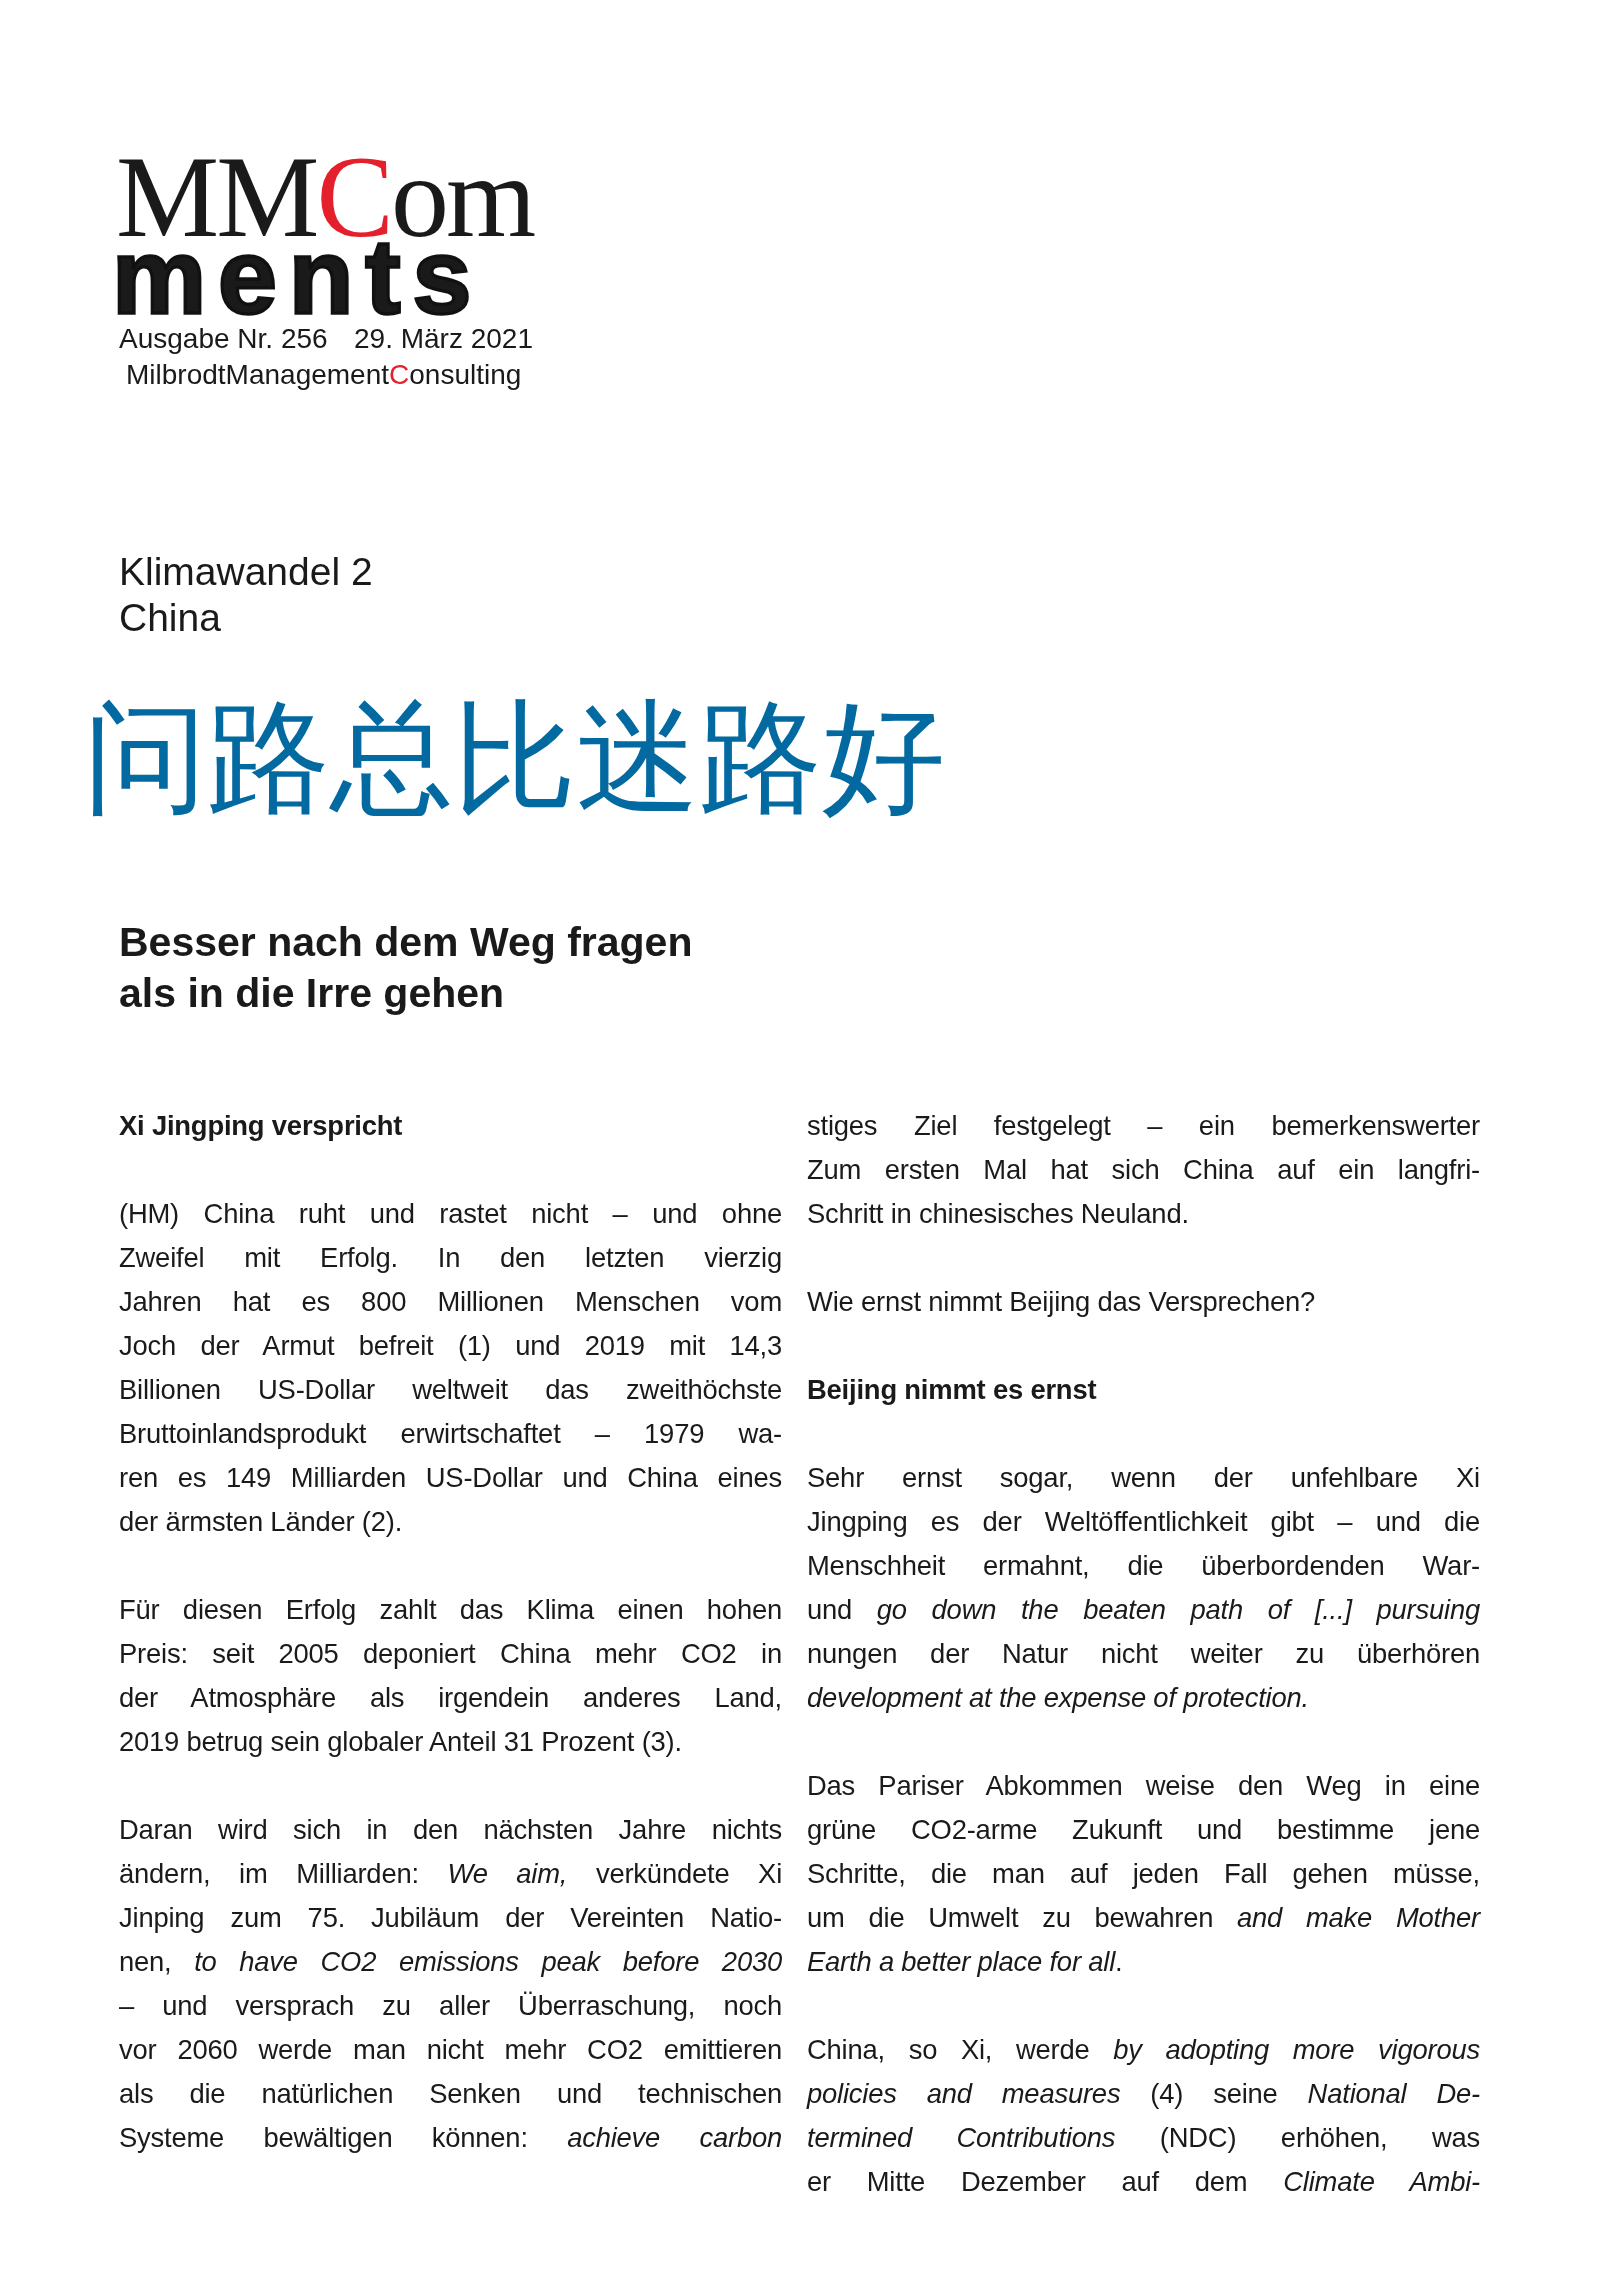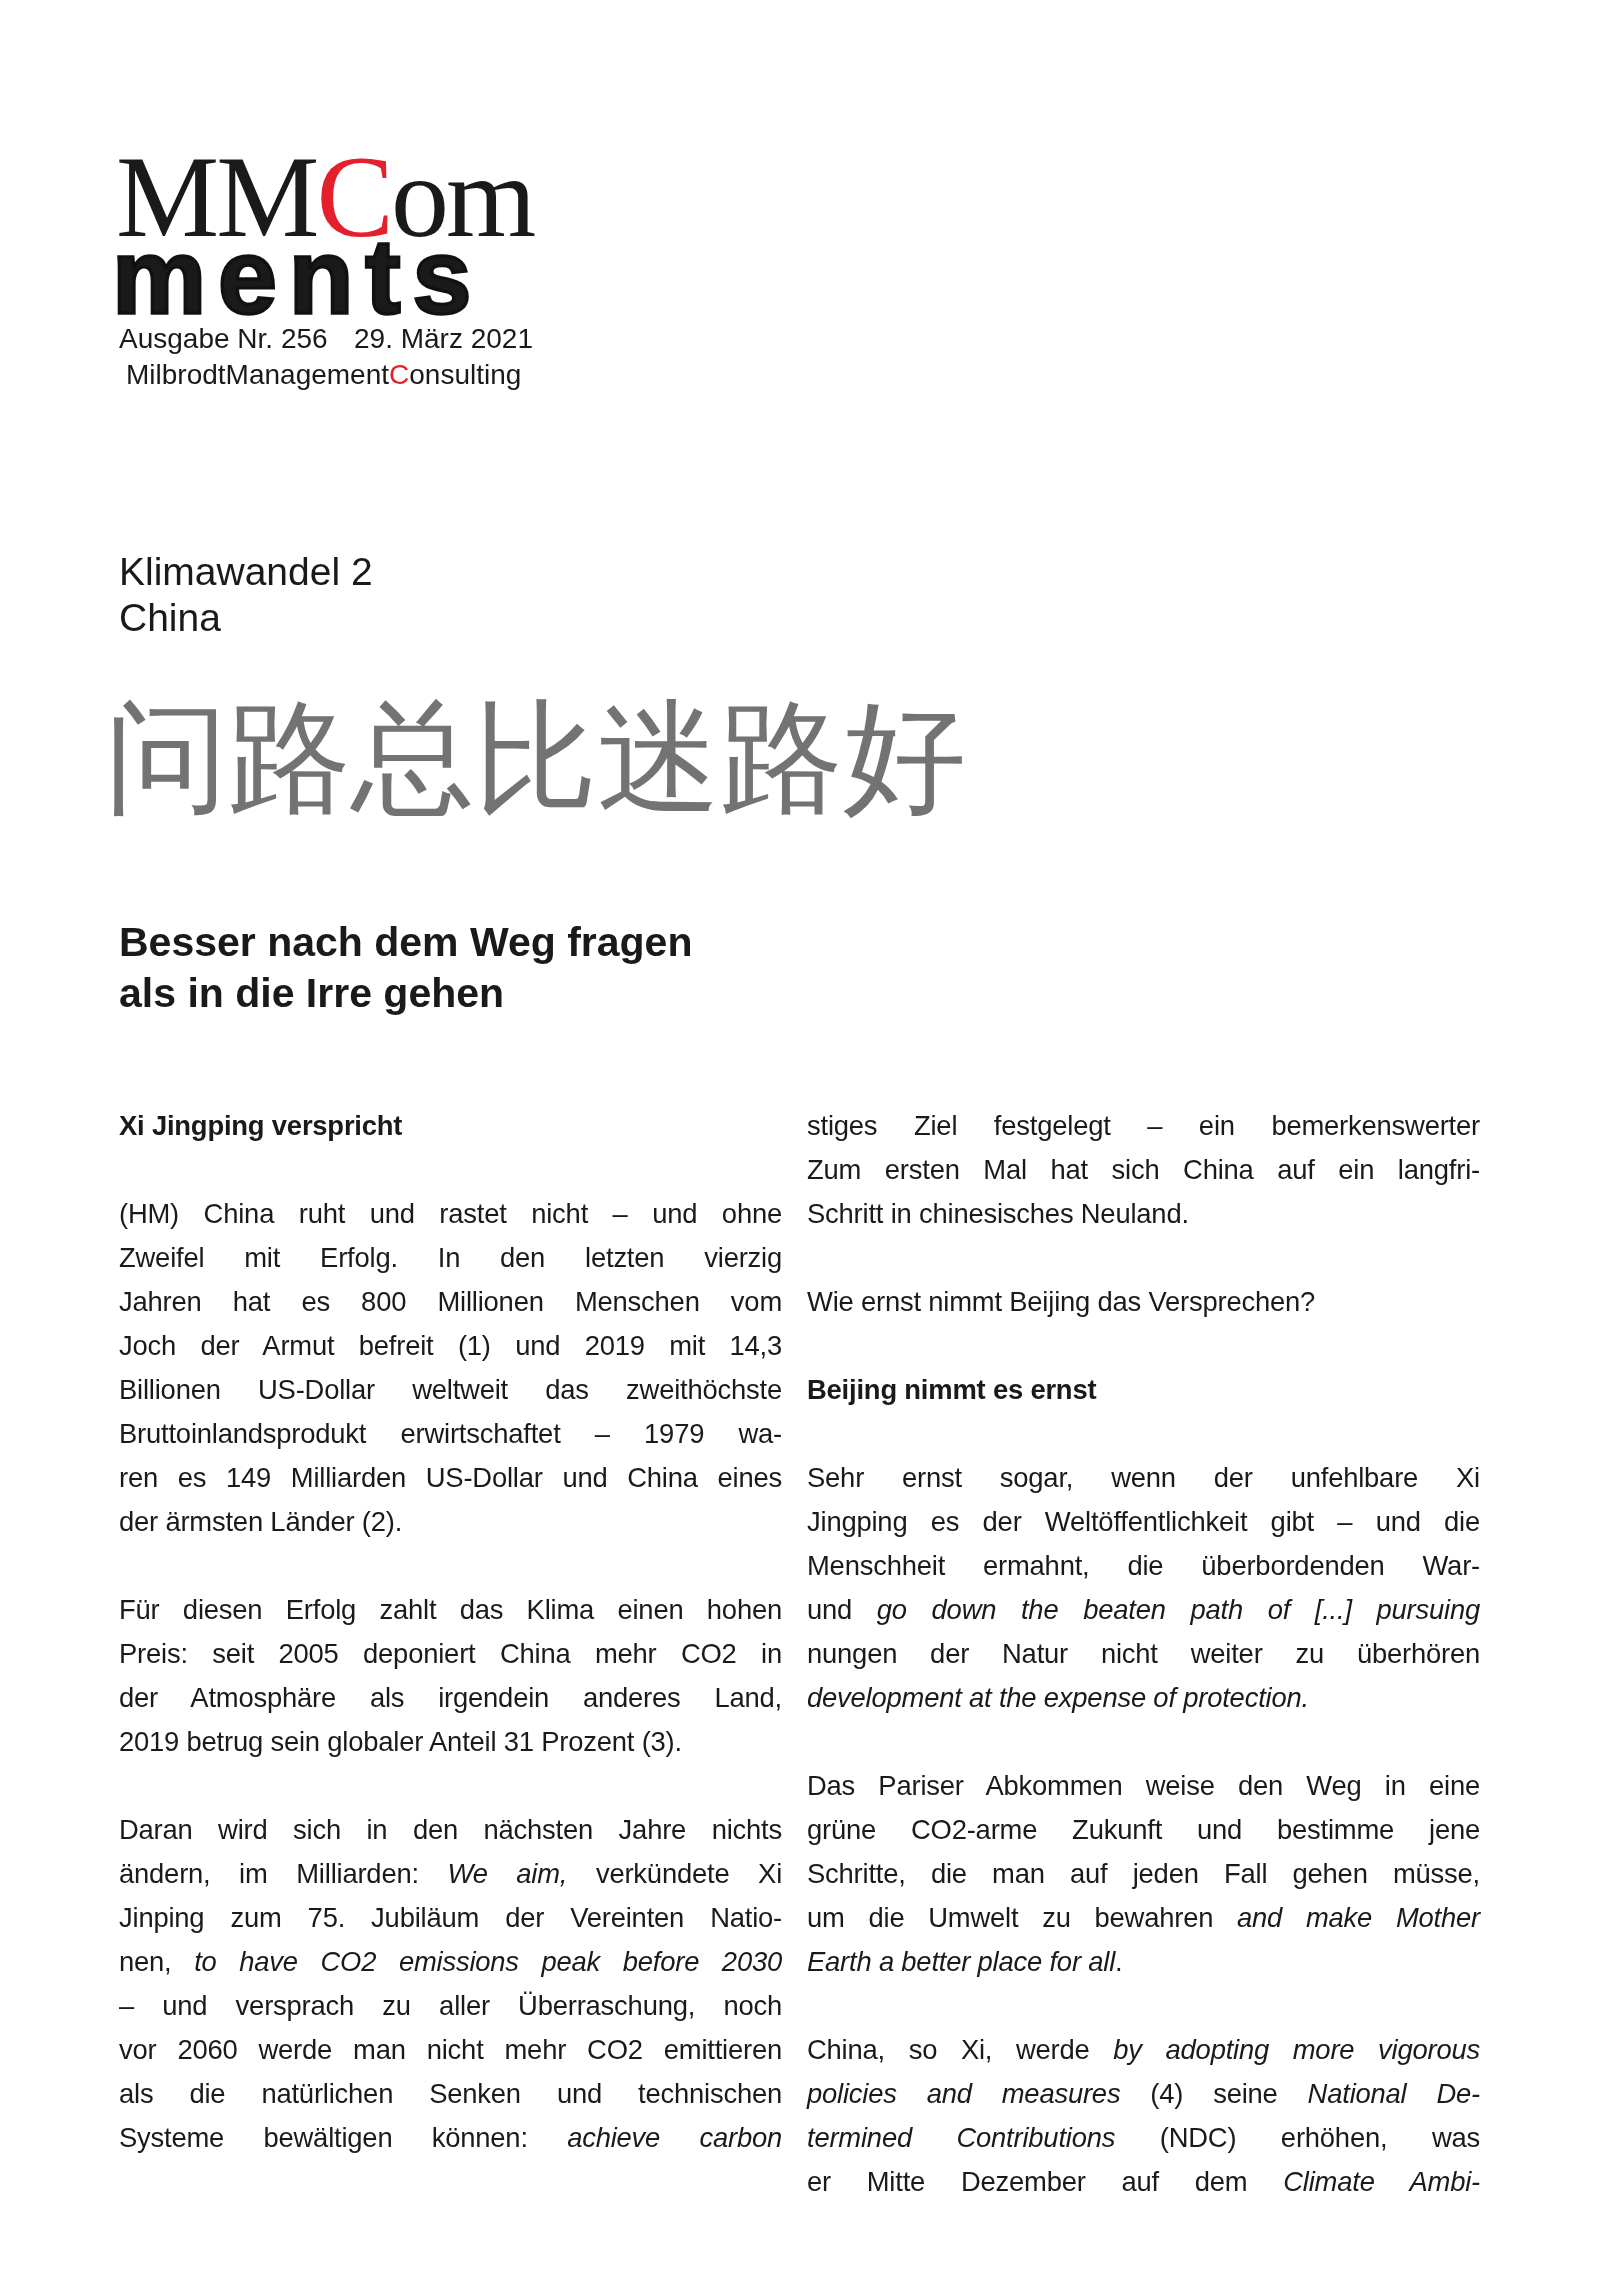--- a/index.html
+++ b/index.html
@@ -43,26 +43,26 @@
   }
 
   
   .kicker {
     position:absolute; left:119px; top:549px;
     font-size:39px; line-height:46px;
   }
 
   
   .chinese-title {
-    position:absolute; left:105px; top:680px;
+    position:absolute; left:84px; top:680px;
     font-size:123px; line-height:157px;
     font-family:"Liberation Serif","DejaVu Serif",serif;
     letter-spacing:0px;
     white-space:nowrap;
-    color:#737373;
+    color:#0369a1;
   }
 
   
   .subtitle {
     position:absolute; left:119px; top:917px;
     font-size:41px; line-height:51px;
     font-weight:bold;
   }
 
   

